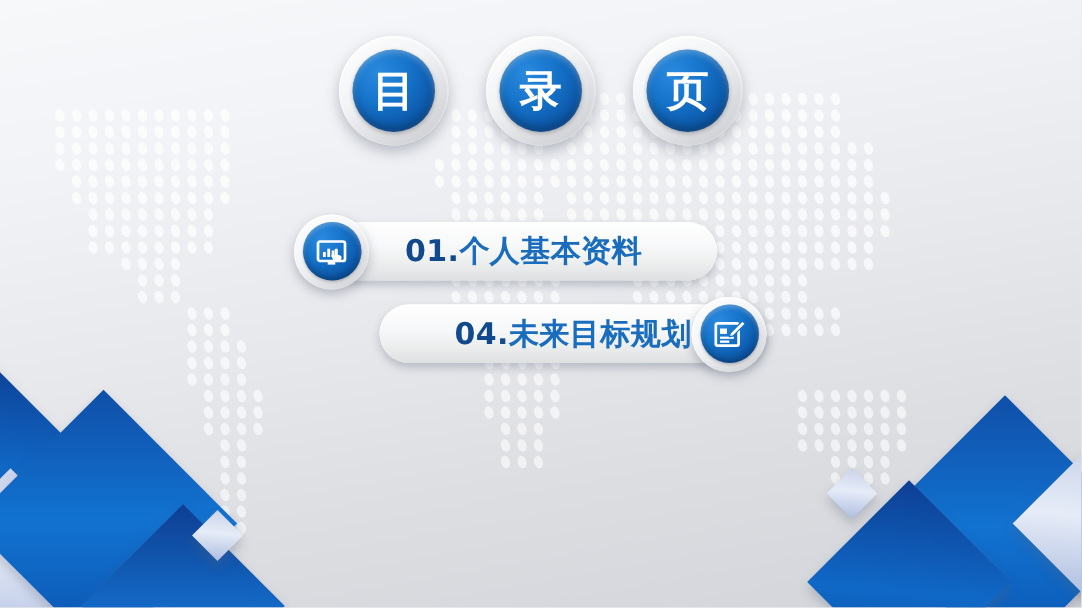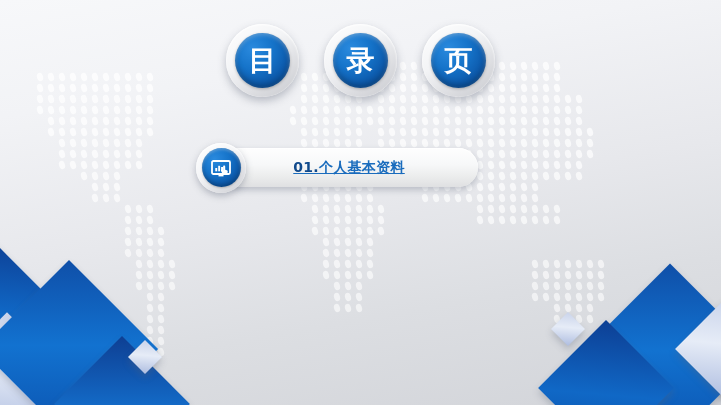--- a/index.html
+++ b/index.html
@@ -64,24 +64,23 @@
     position:relative;
     width:258px;height:39px;border-radius:20px;
     background:linear-gradient(180deg,#fefefe 0%,#f7f8f9 42%,#eceded 72%,#dfe0e2 100%);
     box-shadow:0 3px 6px rgba(80,90,110,.30), inset 0 1px 1px rgba(255,255,255,.95);
     display:flex;align-items:center;justify-content:center;
   }
   .row.left-icon .pill{margin-left:24px;}
   .row.right-icon .pill{margin-left:0;}
 
   .pill-label{
-    font-size:14px;font-weight:700;color:#1a6cbd;letter-spacing:.3px;
+    font-size:20px;font-weight:700;color:#1a6cbd;letter-spacing:.3px;
     white-space:nowrap;
     font-family:"DejaVu Sans","Liberation Sans",sans-serif;
-    text-decoration:underline;
   }
   .pill-label .num{color:#114a8c;}
 
   .ic-wrap{
     position:absolute;top:50%;transform:translateY(-50%);
     width:50px;height:50px;border-radius:50%;
     background:linear-gradient(145deg,#ffffff 0%,#f4f5f7 42%,#dcdde1 78%,#cbccd1 100%);
     box-shadow:0 3px 7px rgba(70,80,100,.34), inset 0 1px 2px rgba(255,255,255,.95);
     display:flex;align-items:center;justify-content:center;
     z-index:3;
@@ -700,15 +699,31 @@
           </svg>
         </div>
       </div>
       <div class="pill">
         <span class="pill-label"><span class="num">01.</span><span>个人基本资料</span></span>
       </div>
     </div>
 
 
 
+    <div class="row right-icon">
+      <div class="pill">
+        <span class="pill-label"><span class="num">04.</span><span>未来目标规划</span></span>
+      </div>
+      <div class="ic-wrap">
+        <div class="ic-inner">
+          <svg width="24" height="24" viewBox="0 0 24 24" fill="none" aria-hidden="true">
+            <rect x="3.2" y="4.6" width="15.2" height="14.8" rx="1.3" stroke="#fff" stroke-width="1.8"></rect>
+            <rect x="6.0" y="8.0" width="4.6" height="3.6" fill="#fff"></rect>
+            <rect x="6.0" y="13.4" width="9.2" height="1.5" fill="#fff"></rect>
+            <rect x="6.0" y="16.0" width="6.2" height="1.5" fill="#fff"></rect>
+            <path d="M20.9 3.0l1.9 1.9-8.0 8.0-2.6.7.7-2.6z" fill="#fff" stroke="#1573c9" stroke-width=".8" stroke-linejoin="round"></path>
+          </svg>
+        </div>
+      </div>
+    </div>
 
   </div>
 </div>
 
 </body></html>

